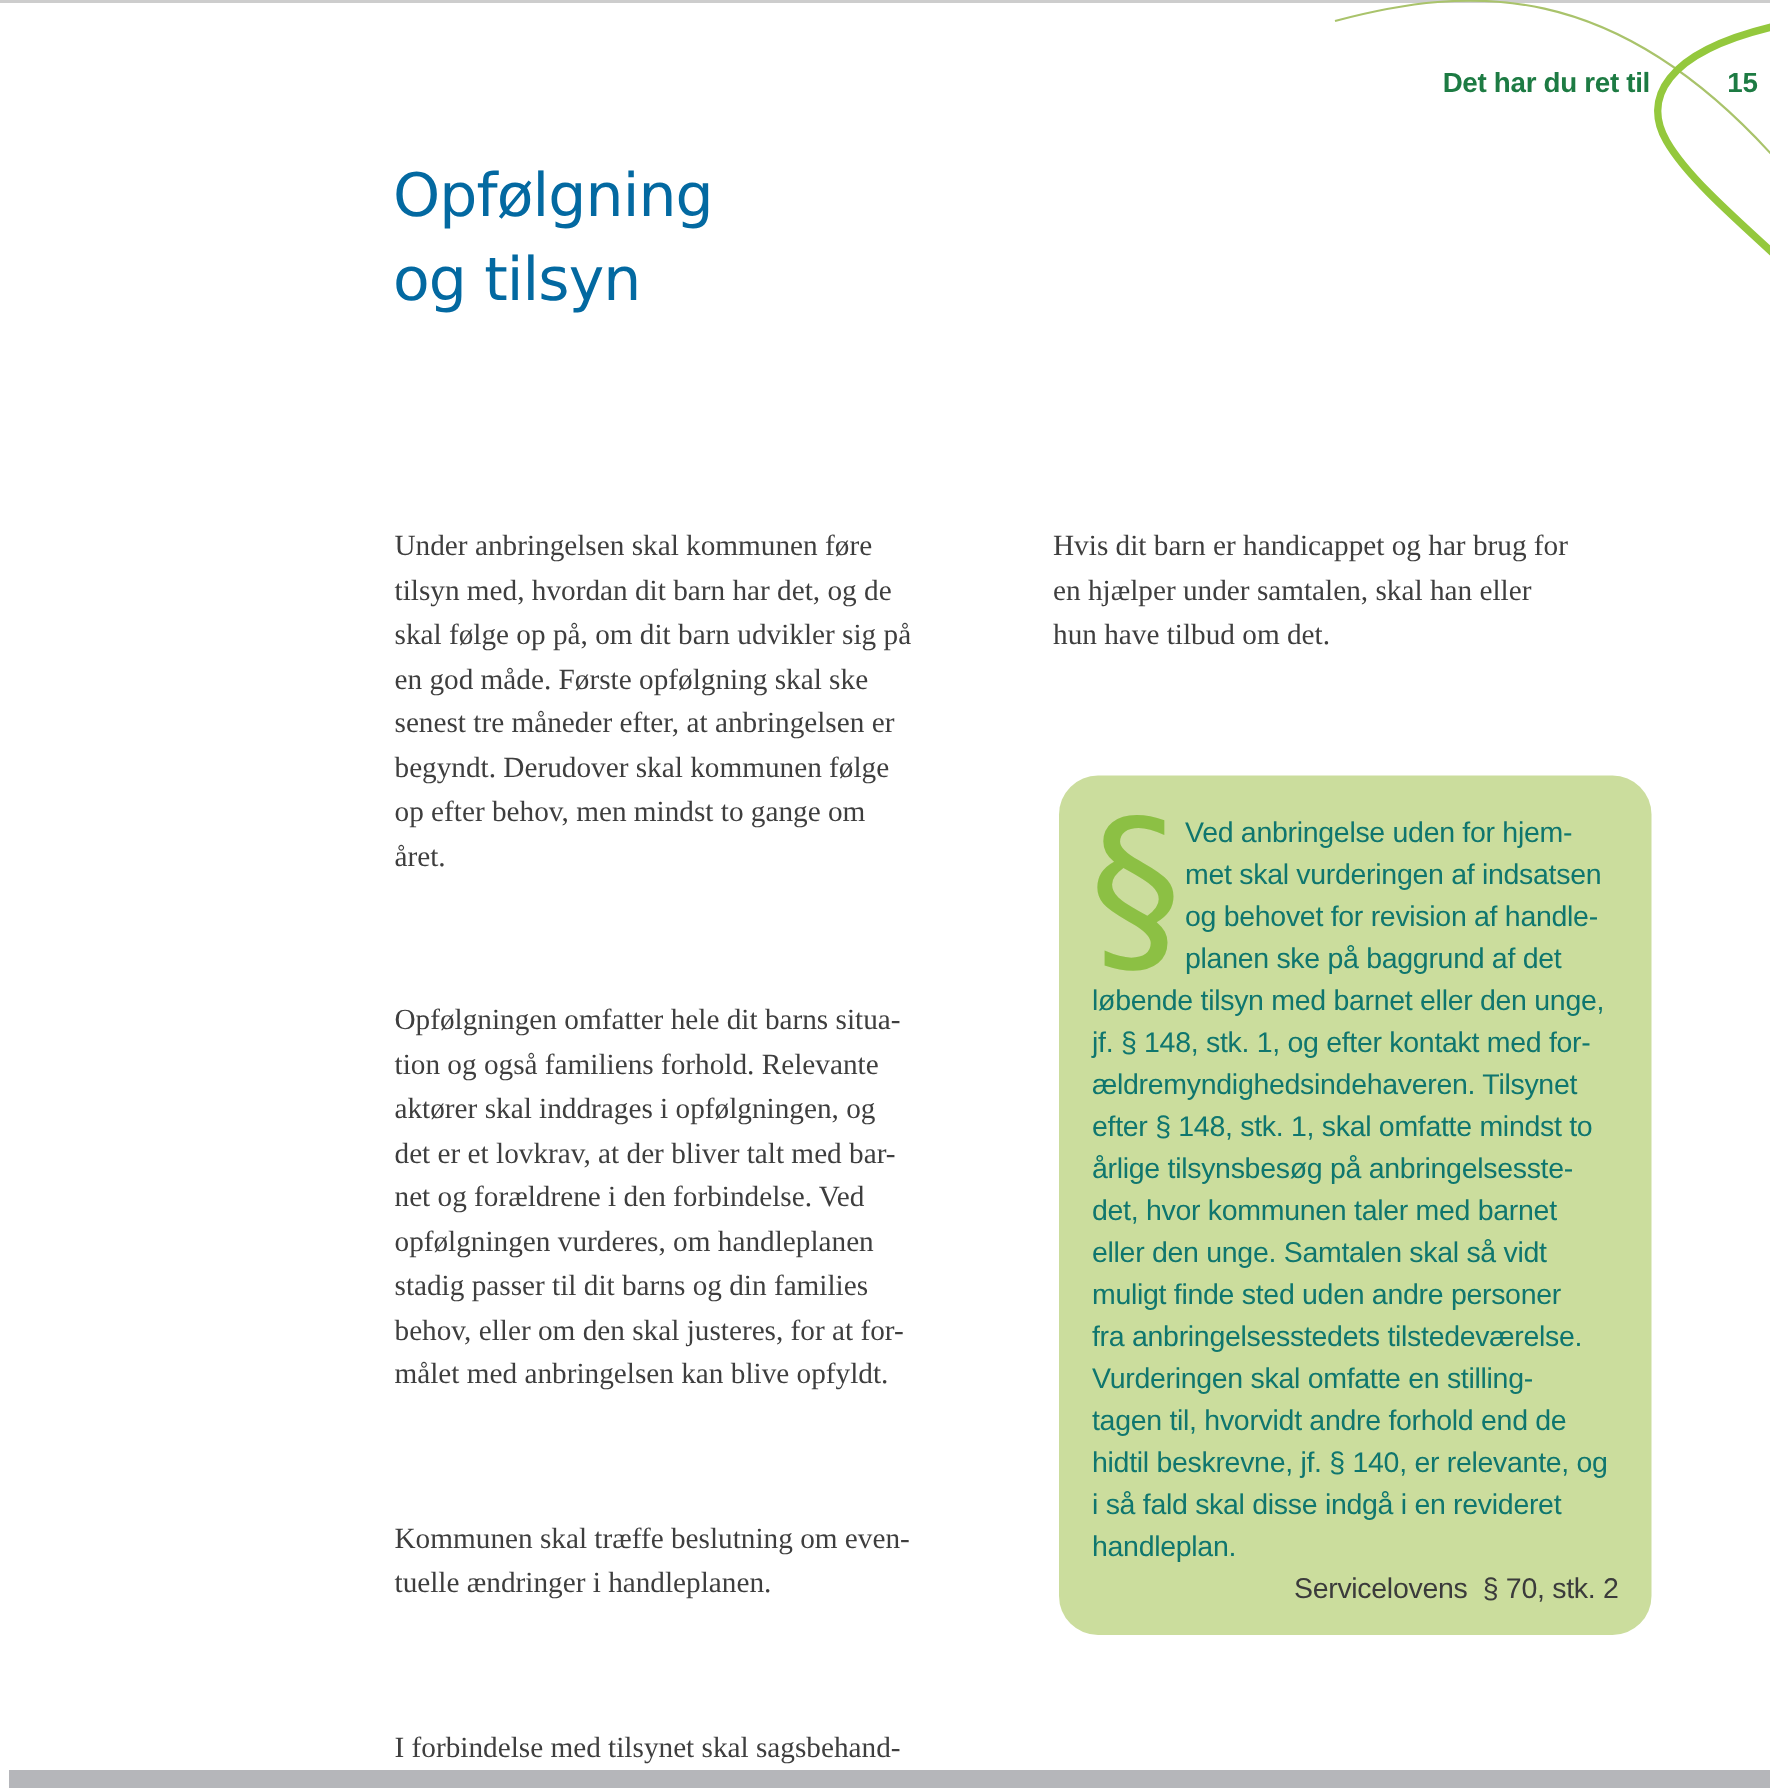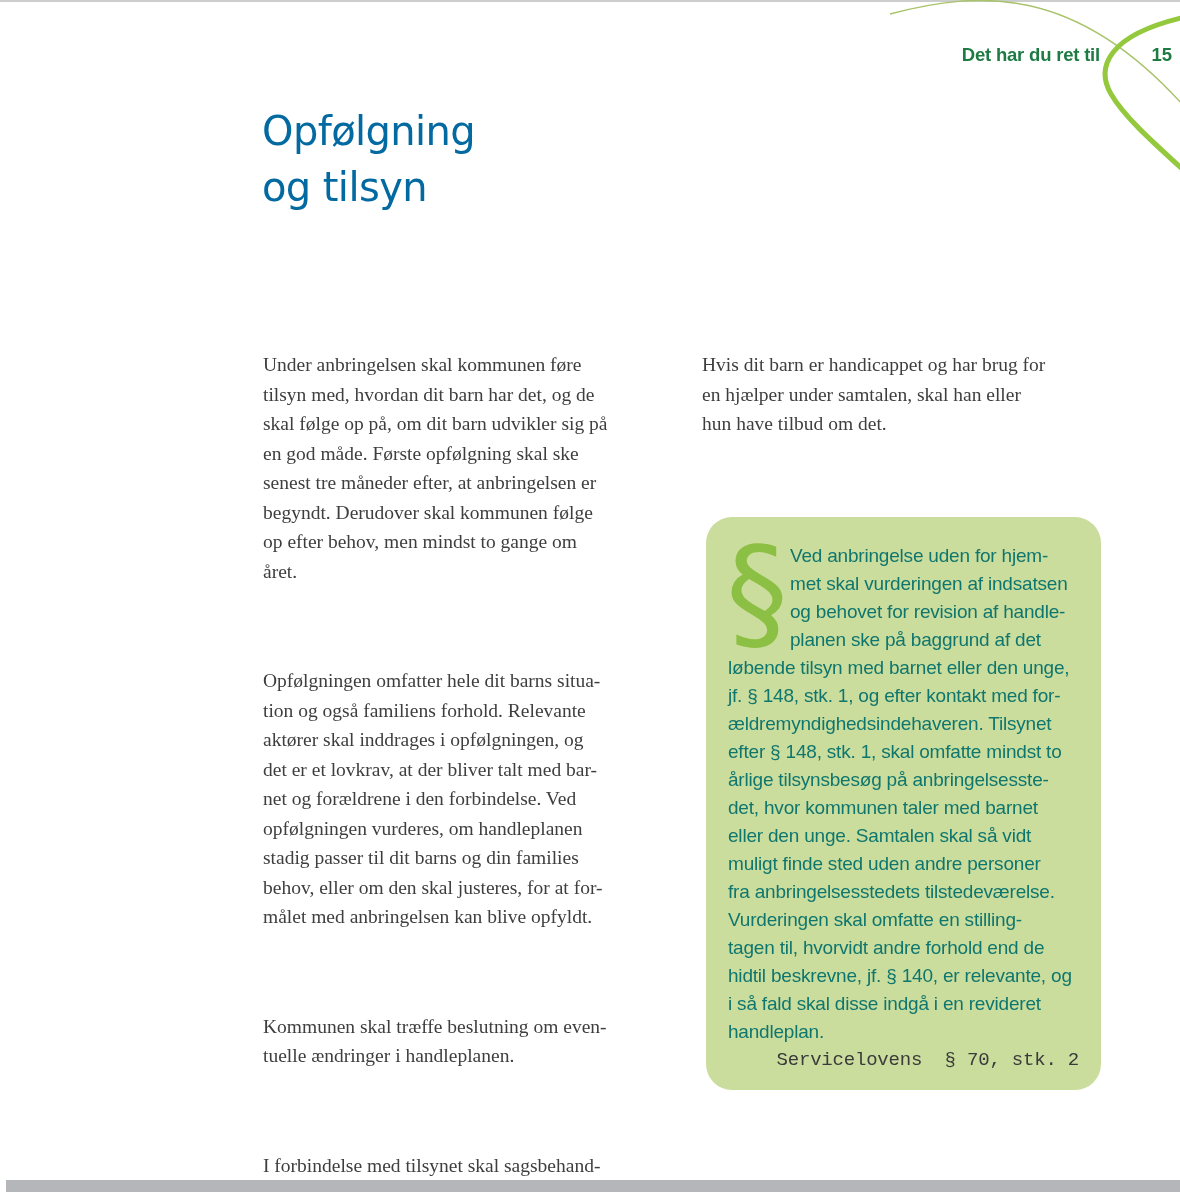--- a/index.html
+++ b/index.html
@@ -87,21 +87,21 @@
     color: #8cc044;
     margin-left: -2px;
   }
   .law-text {
     font-family: "Liberation Sans", sans-serif;
     font-size: 19px; line-height: 28px; letter-spacing: -0.2px;
     color: #0f766e;
     white-space: pre;
   }
   .law-caption {
-    font-family: Liberation Mono, monospace;
+    font-family: Liberation Sans, sans-serif;
     font-size: 19px; line-height: 28px; letter-spacing: -0.2px;
     color: #3b3b3b;
     text-align: right;
     white-space: pre;
   }
 </style>
 </head>
 <body>
 
 <div class="page">

